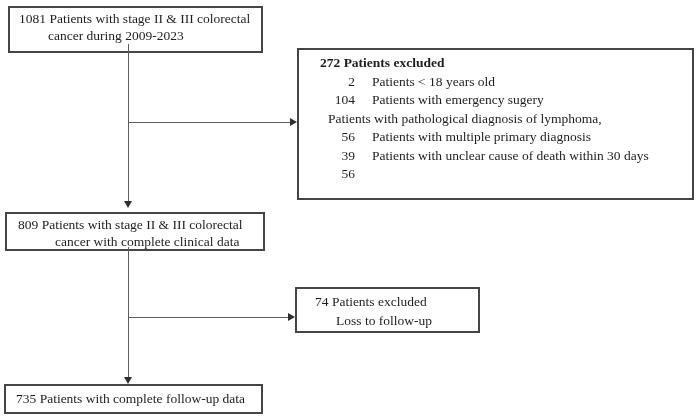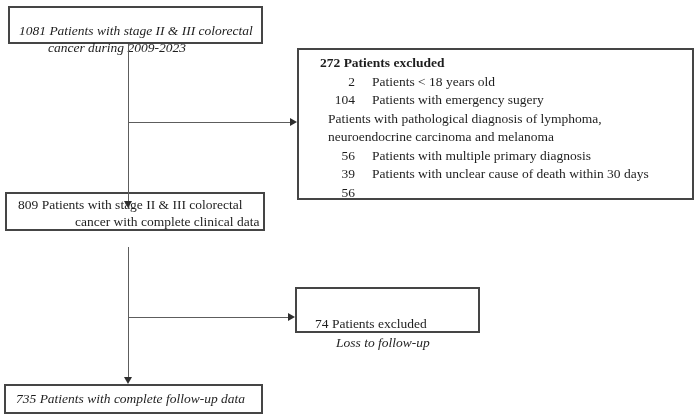--- a/index.html
+++ b/index.html
@@ -18,44 +18,44 @@
   .box {
     position: absolute;
     border: 2px solid #454545;
     background: #ffffff;
     font-size: 13.5px;
     color: #1e1e1e;
   }
   .box .line { white-space: nowrap; line-height: 17px; }
 
   
-  .box-1 { left: 8px;  top: 6px;   width: 255px; height: 38px; padding-top: 14px; font-style: italic; }
+  .box-1 { left: 8px;  top: 6px;   width: 255px; height: 47px; padding-top: 2px; }
   .box-1 .l1 { padding-left: 9px; }
   .box-1 .l2 { padding-left: 38px; }
 
-  .box-2 { left: 5px;  top: 192px; width: 260px; height: 39px; padding-top: 2px; }
+  .box-2 { left: 5px;  top: 212px; width: 260px; height: 39px; padding-top: 2px; }
   .box-2 .l1 { padding-left: 11px; }
-  .box-2 .l2 { padding-left: 36px; margin-left: 32px; }
+  .box-2 .l2 { padding-left: 48px; }
 
-  .box-3 { left: 4px;  top: 384px; width: 259px; height: 30px; font-style: italic; }
+  .box-3 { left: 4px;  top: 384px; width: 259px; height: 30px; }
   .box-3 .l1 { padding-left: 10px; line-height: 25px; }
 
   
   .excl-1 { left: 297px; top: 48px; width: 397px; height: 152px; padding: 4px 6px 0 12px; }
   .excl-1 .title { margin-left: 9px; line-height: 18.5px; white-space: nowrap; font-weight: bold; }
   .excl-1 .row { display: flex; line-height: 18.5px; }
   .excl-1 .num { width: 44px; text-align: right; flex: 0 0 auto; }
   .excl-1 .itext { margin-left: 17px; }
   .excl-1 .itext .t2 { display: block; }
 
   .excl-2 { left: 295px; top: 287px; width: 185px; height: 46px; padding: 3px 4px 0 15px; }
-  .excl-2 .title { margin-left: 3px; line-height: 19px; white-space: nowrap; margin-top: 22px; }
+  .excl-2 .title { margin-left: 3px; line-height: 19px; white-space: nowrap; }
   .excl-2 .row { display: flex; line-height: 19px; }
   .excl-2 .num { width: 20px; text-align: right; flex: 0 0 auto; }
-  .excl-2 .itext { margin-left: 4px; white-space: nowrap; font-style: italic; }
+  .excl-2 .itext { margin-left: 4px; white-space: nowrap; }
 
   
   .vline, .hline { position: absolute; background: #5d5d5d; }
   .vline { width: 1px; }
   .hline { height: 1px; }
   .vline-1 { left: 128px; top: 44px;  height: 157px; }
   .vline-2 { left: 128px; top: 247px; height: 131px; }
   .hline-1 { left: 128px; top: 122px; width: 162px; }
   .hline-2 { left: 128px; top: 317px; width: 160px; }
 
@@ -95,21 +95,20 @@
     </div>
 
     <div class="row">
       <span class="num">104</span>
       <span class="itext">Patients with emergency sugery</span>
     </div>
 
     <div class="row">
       <span class="itext">
         <span class="t1">Patients with pathological diagnosis of lymphoma,</span>
-        <span class="t2">neuroendocrine carcinoma and melanoma</span>
       </span>
     </div>
 
     <div class="row">
       <span class="num">56</span>
       <span class="itext">Patients with multiple primary diagnosis</span>
     </div>
 
     <div class="row">
       <span class="num">39</span>

